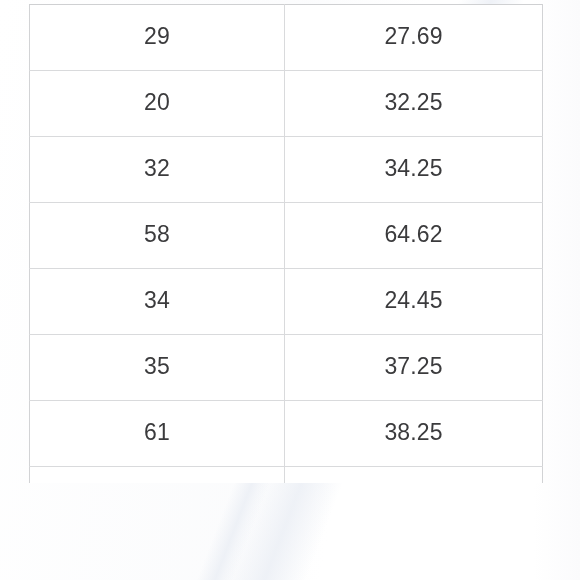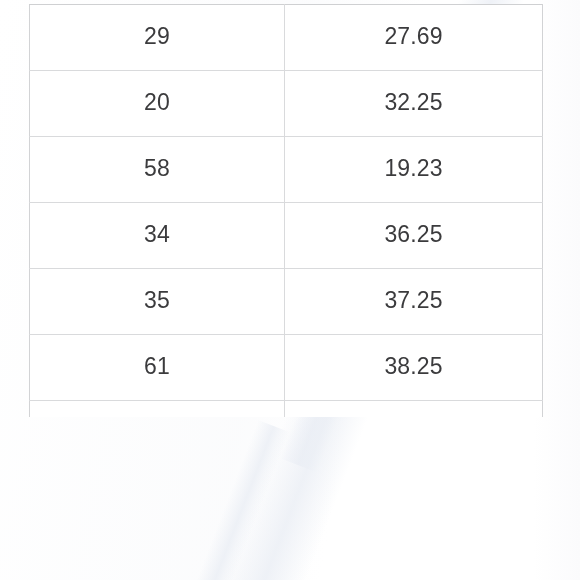--- a/index.html
+++ b/index.html
@@ -134,36 +134,44 @@
       <tr class="data-row">
         <td class="col-left">
           <span class="cell-value">20</span>
         </td>
         <td class="col-right">
           <span class="cell-value">32.25</span>
         </td>
       </tr>
 
 
+      <tr class="data-row">
+        <td class="col-left">
+          <span class="cell-value">32</span>
+        </td>
+        <td class="col-right">
+          <span class="cell-value">34.25</span>
+        </td>
+      </tr>
 
       <tr class="data-row">
         <td class="col-left">
           <span class="cell-value">58</span>
         </td>
         <td class="col-right">
-          <span class="cell-value">19.23</span>
+          <span class="cell-value">64.62</span>
         </td>
       </tr>
 
       <tr class="data-row">
         <td class="col-left">
           <span class="cell-value">34</span>
         </td>
         <td class="col-right">
-          <span class="cell-value">36.25</span>
+          <span class="cell-value">24.45</span>
         </td>
       </tr>
 
       <tr class="data-row">
         <td class="col-left">
           <span class="cell-value">35</span>
         </td>
         <td class="col-right">
           <span class="cell-value">37.25</span>
         </td>

